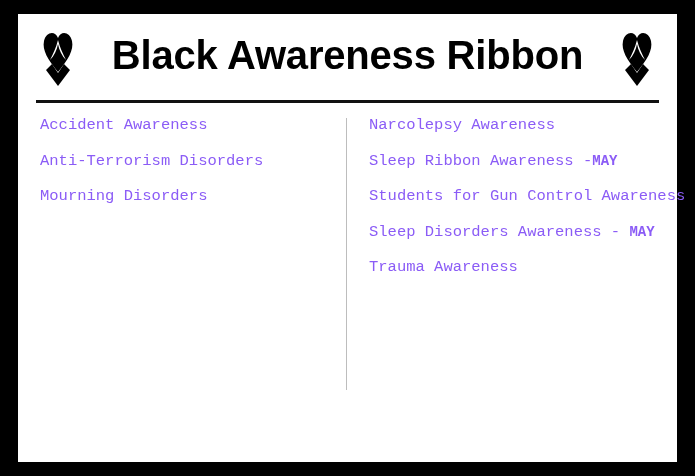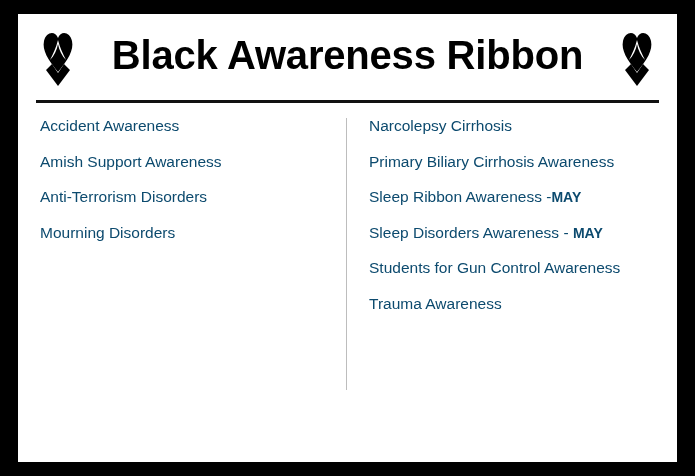--- a/index.html
+++ b/index.html
@@ -69,24 +69,25 @@
     width: 328px;
   }
   .col-right {
     width: 331px;
     border-left: 1px solid #bdbdbd;
     padding-left: 22px;
     min-height: 272px;
   }
   .entry {
     font-size: 15.5px;
-    color: #0c4a6e;
+    color: #8b5cf6;
     line-height: 1;
     margin-bottom: 20px;
     white-space: nowrap;
+    font-family: Liberation Mono, monospace;
   }
   .entry .month {
     font-weight: bold;
     font-size: 14px;
   }
 </style>
 </head>
 <body>
 
 <div class="poster">
@@ -113,45 +114,39 @@
 
   <div class="divider"></div>
 
   <div class="columns">
 
     <div class="col col-left">
       <div class="entry">
         <span>Accident Awareness</span><span class="month"></span>
       </div>
       <div class="entry">
-        <span>Amish Support Awareness</span><span class="month"></span>
-      </div>
-      <div class="entry">
         <span>Anti-Terrorism Disorders</span><span class="month"></span>
       </div>
       <div class="entry">
         <span>Mourning Disorders</span><span class="month"></span>
       </div>
     </div>
 
     <div class="col col-right">
       <div class="entry">
-        <span>Narcolepsy Cirrhosis</span><span class="month"></span>
-      </div>
-      <div class="entry">
-        <span>Primary Biliary Cirrhosis Awareness</span><span class="month"></span>
+        <span>Narcolepsy Awareness</span><span class="month"></span>
       </div>
       <div class="entry">
         <span>Sleep Ribbon Awareness -</span><span class="month">MAY</span>
       </div>
       <div class="entry">
-        <span>Sleep Disorders Awareness  - </span><span class="month">MAY</span>
+        <span>Students for Gun Control Awareness</span><span class="month"></span>
       </div>
       <div class="entry">
-        <span>Students for Gun Control Awareness</span><span class="month"></span>
+        <span>Sleep Disorders Awareness  - </span><span class="month">MAY</span>
       </div>
       <div class="entry">
         <span>Trauma Awareness</span><span class="month"></span>
       </div>
     </div>
 
   </div>
 </div>
 
 </body></html>

